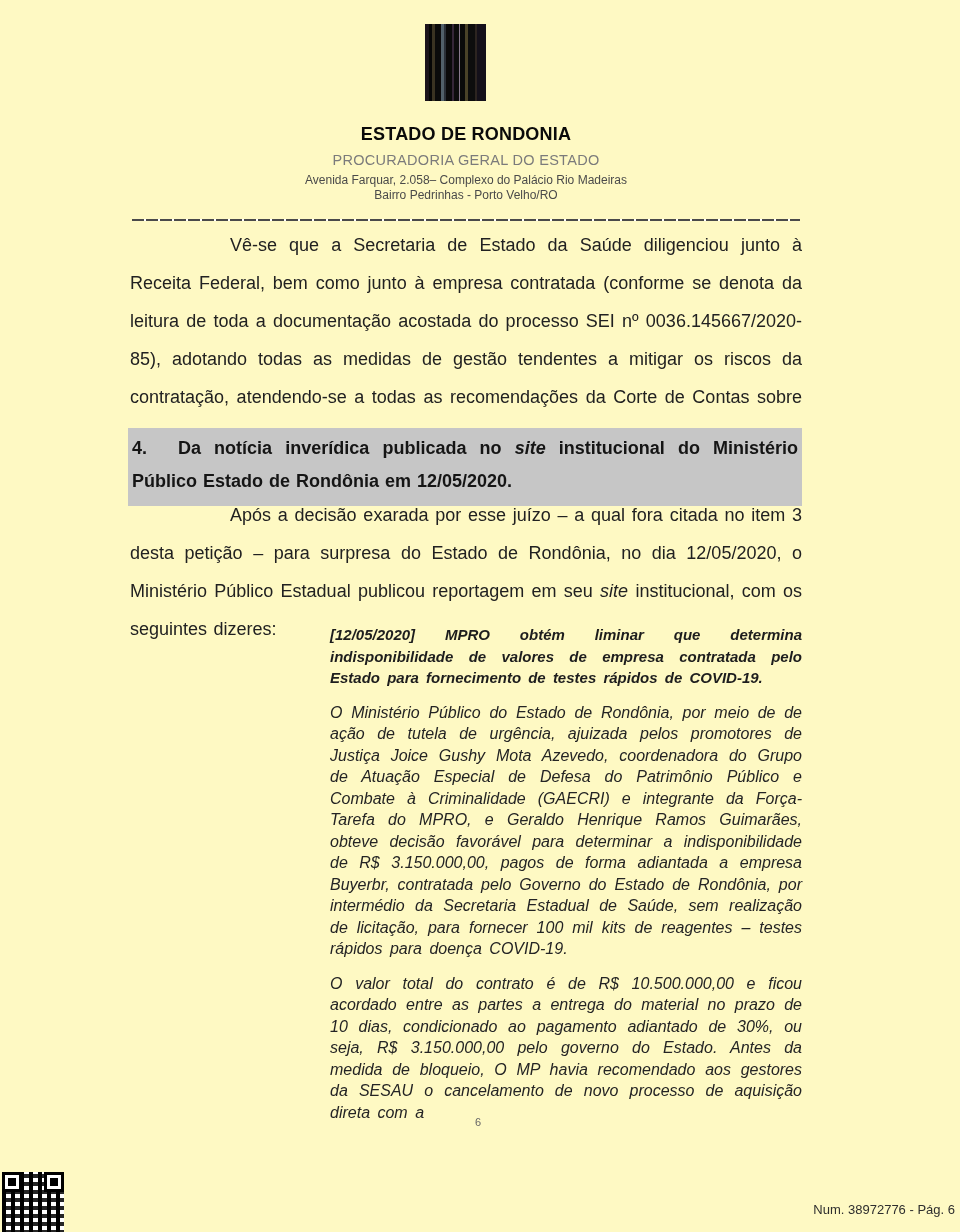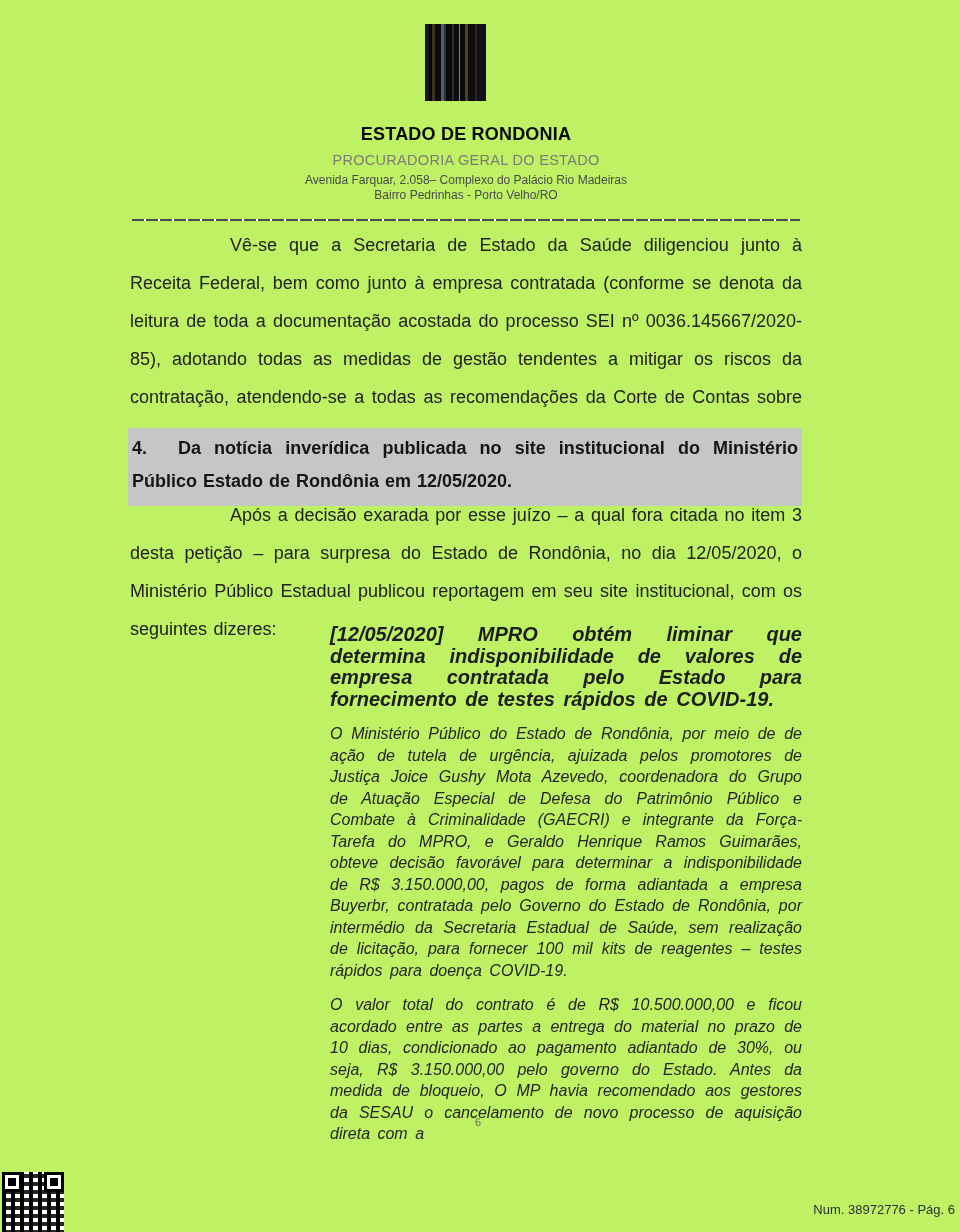--- a/index.html
+++ b/index.html
@@ -1,20 +1,20 @@
 <!DOCTYPE html>
 <html><head>
 <meta charset="utf-8">
 <style>
   html, body { margin: 0; padding: 0; background: #ffffff; }
   .page {
     position: relative;
     width: 960px;
     height: 1232px;
-    background: #bef264;
+    background: #fef9c3;
     overflow: hidden;
     font-family: "Liberation Sans", "DejaVu Sans", sans-serif;
     color: #222222;
   }
 
   
   .barcode {
     position: absolute;
     left: 425px; top: 24px;
     width: 61px; height: 77px;
@@ -58,30 +58,30 @@
 
   .heading {
     position: absolute;
     left: 128px; top: 428px; width: 666px;
     padding: 4px 4px 8px 4px;
     background: #c6c6c6;
     font-size: 18px; font-weight: bold; line-height: 33px;
     color: #151515; text-align: justify; word-spacing: 1px;
   }
   .h-num { display: inline-block; width: 46px; font-style: normal; }
-  .it { }
+  .it { font-style: italic; }
 
   
   .quote {
     position: absolute;
     left: 330px; top: 624px; width: 472px;
   }
   .q-title {
     margin: 0 0 13px 0;
-    font-size: 20px; font-weight: bold; font-style: italic;
+    font-size: 15px; font-weight: bold; font-style: italic;
     line-height: 21.5px; text-align: justify; word-spacing: 3px; color: #1d1d1d;
   }
   .q-par {
     margin: 0 0 13px 0;
     font-size: 16px; font-style: italic;
     line-height: 21.5px; text-align: justify; word-spacing: 3px; color: #242424;
   }
 
   
   .pagenum {

